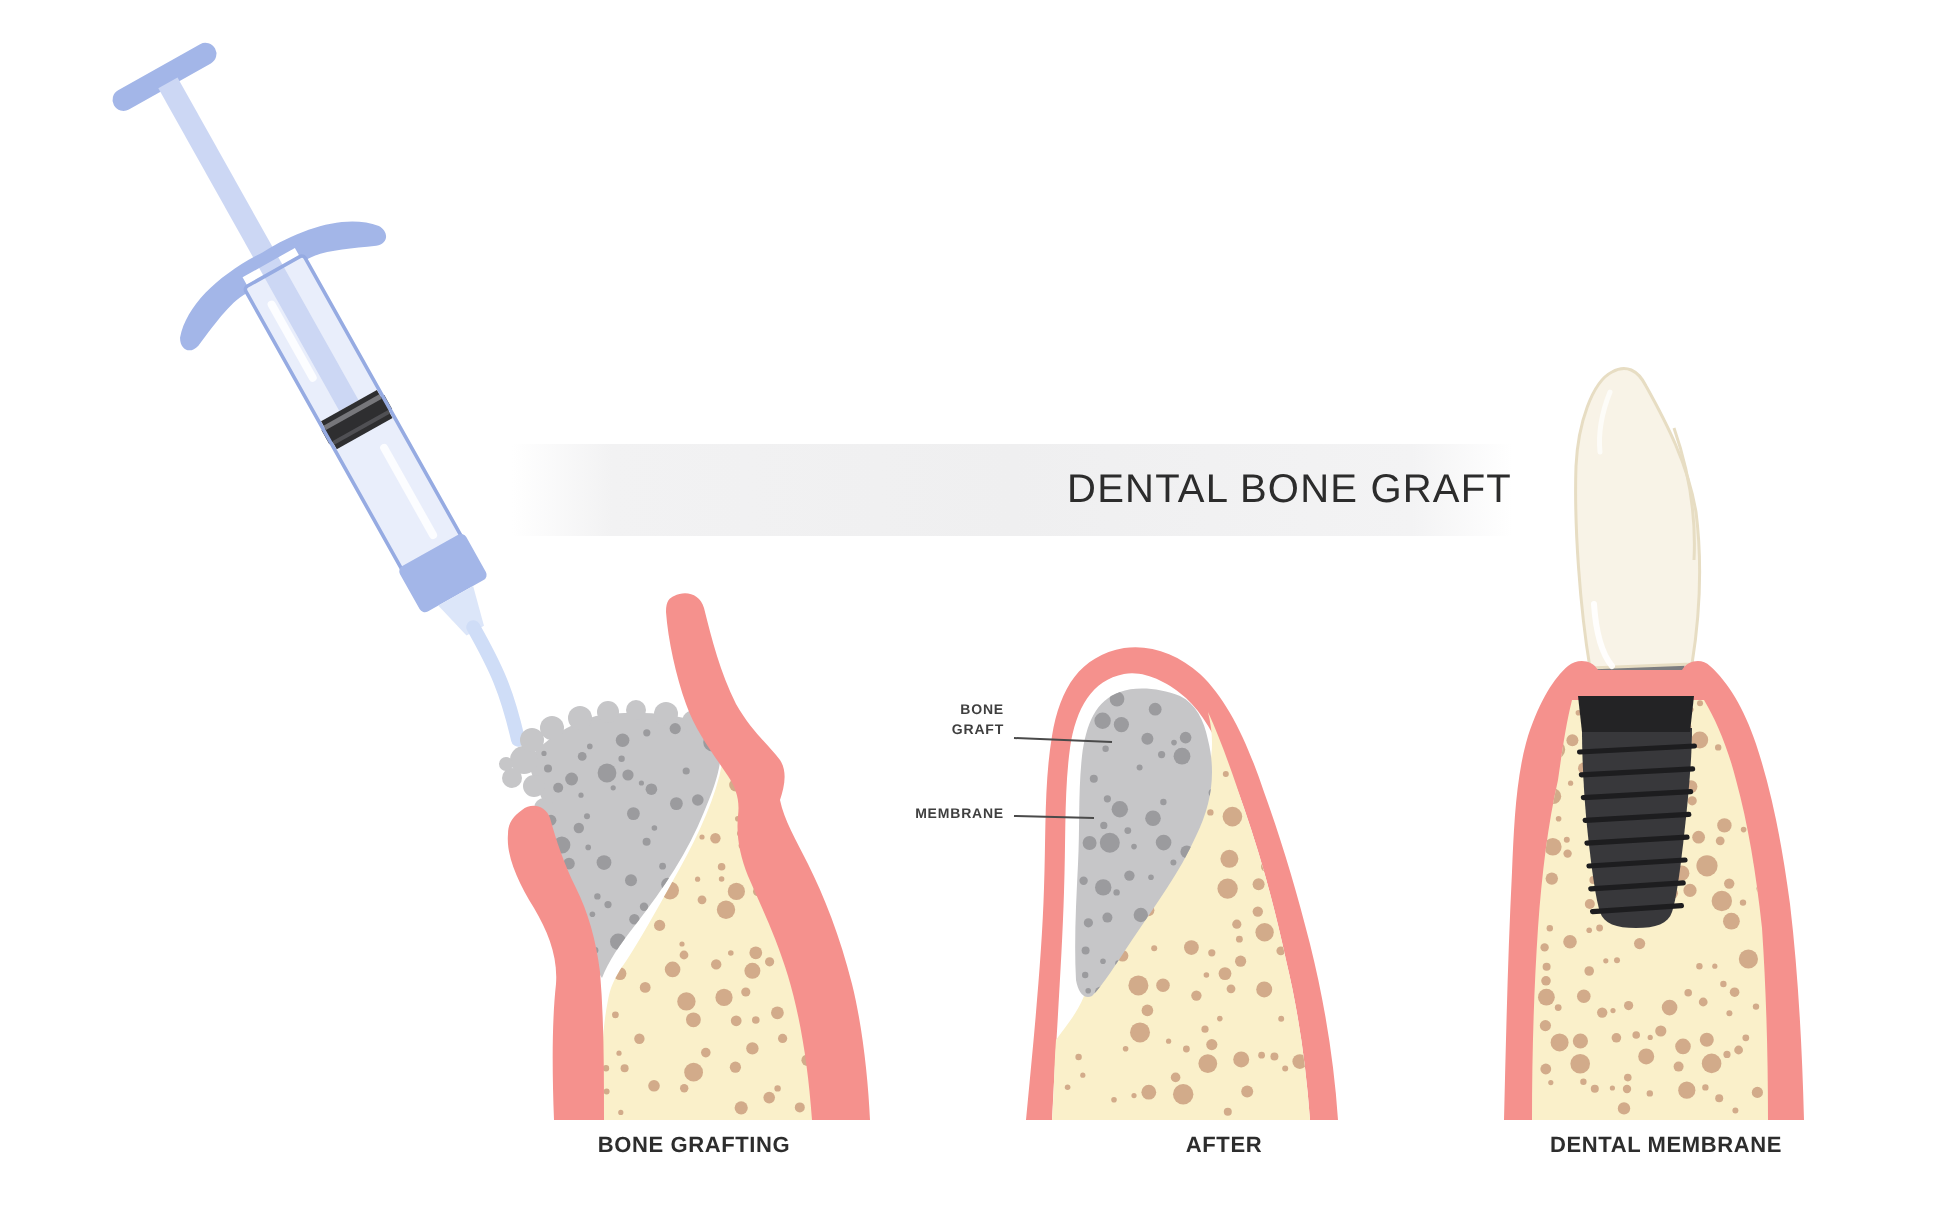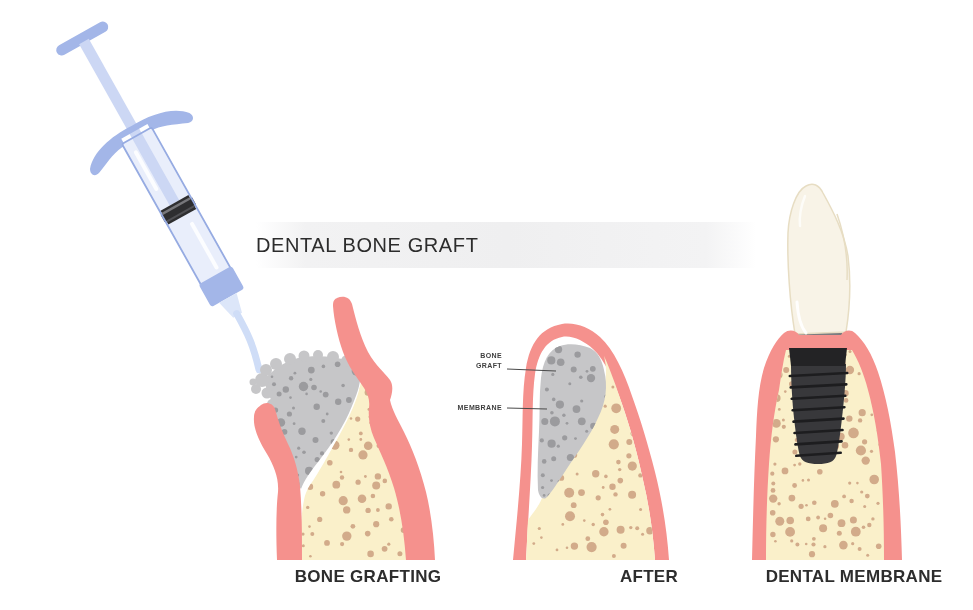--- a/index.html
+++ b/index.html
@@ -1,24 +1,24 @@
 <!DOCTYPE html>
 <html><head>
 <meta charset="utf-8">
 <style>
   html,body{margin:0;padding:0;background:#ffffff;}
   .stage{position:relative;width:973px;height:610px;background:#fff;overflow:hidden;
          font-family:"Liberation Sans",sans-serif;}
   .banner{position:absolute;left:256px;top:222px;width:500px;height:46px;
           background:linear-gradient(90deg,#ffffff 0%,#f2f2f3 10%,#efeff0 50%,#f3f3f4 90%,#ffffff 100%);
-          display:flex;align-items:center;justify-content:flex-start;}
+          display:flex;align-items:center;justify-content:flex-end;}
   .banner-title{font-size:20px;color:#2c2c2c;letter-spacing:.6px;font-weight:400;}
-  .caption{position:absolute;top:567px;transform:translateX(-50%);font-size:17px;
-           font-weight:700;color:#2d2d2d;letter-spacing:.3px;white-space:nowrap;margin-left:21px;}
-  .cap1{left:347px;} .cap2{left:628px;} .cap3{left:833px;}
+  .caption{position:absolute;top:567px;transform:translateX(-50%);font-size:11px;
+           font-weight:700;color:#2d2d2d;letter-spacing:.3px;white-space:nowrap;}
+  .cap1{left:347px;} .cap2{left:612px;} .cap3{left:833px;}
   .anno{position:absolute;font-size:7px;font-weight:700;color:#3f3f3f;letter-spacing:.4px;
         text-align:right;line-height:1.45;}
   .anno-bonegraft{left:436px;top:351px;width:66px;}
   .anno-membrane{left:426px;top:403px;width:76px;}
   svg{position:absolute;left:0;top:0;}
 </style>
 </head>
 <body>
 
 <div class="stage">

